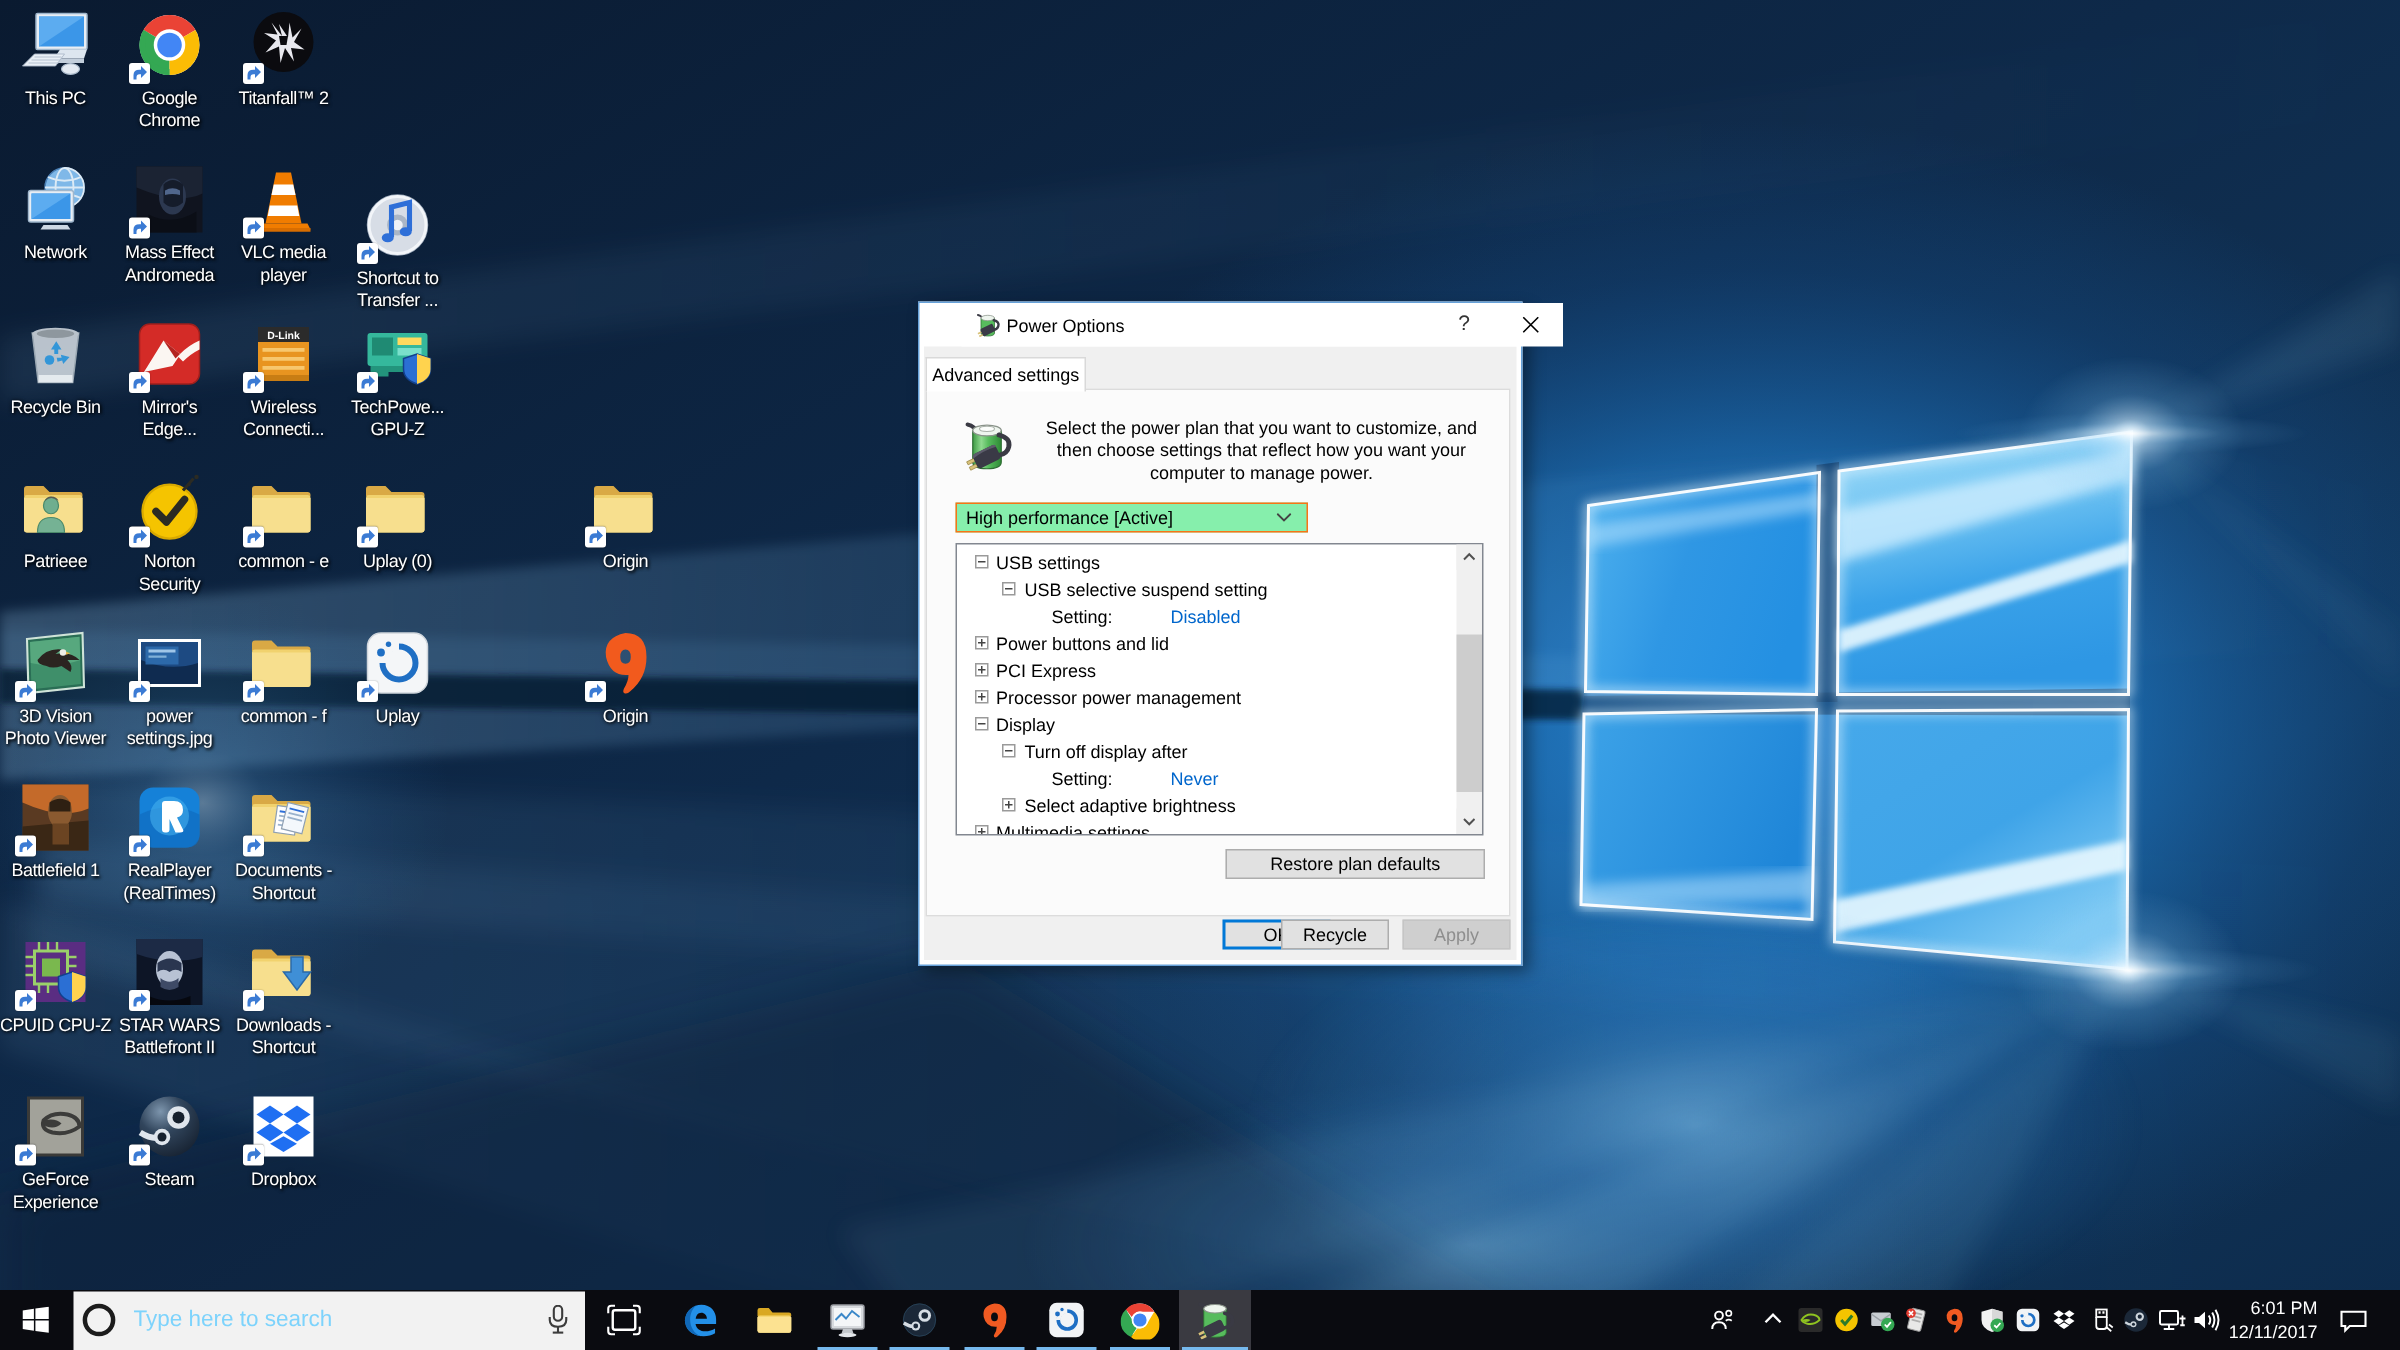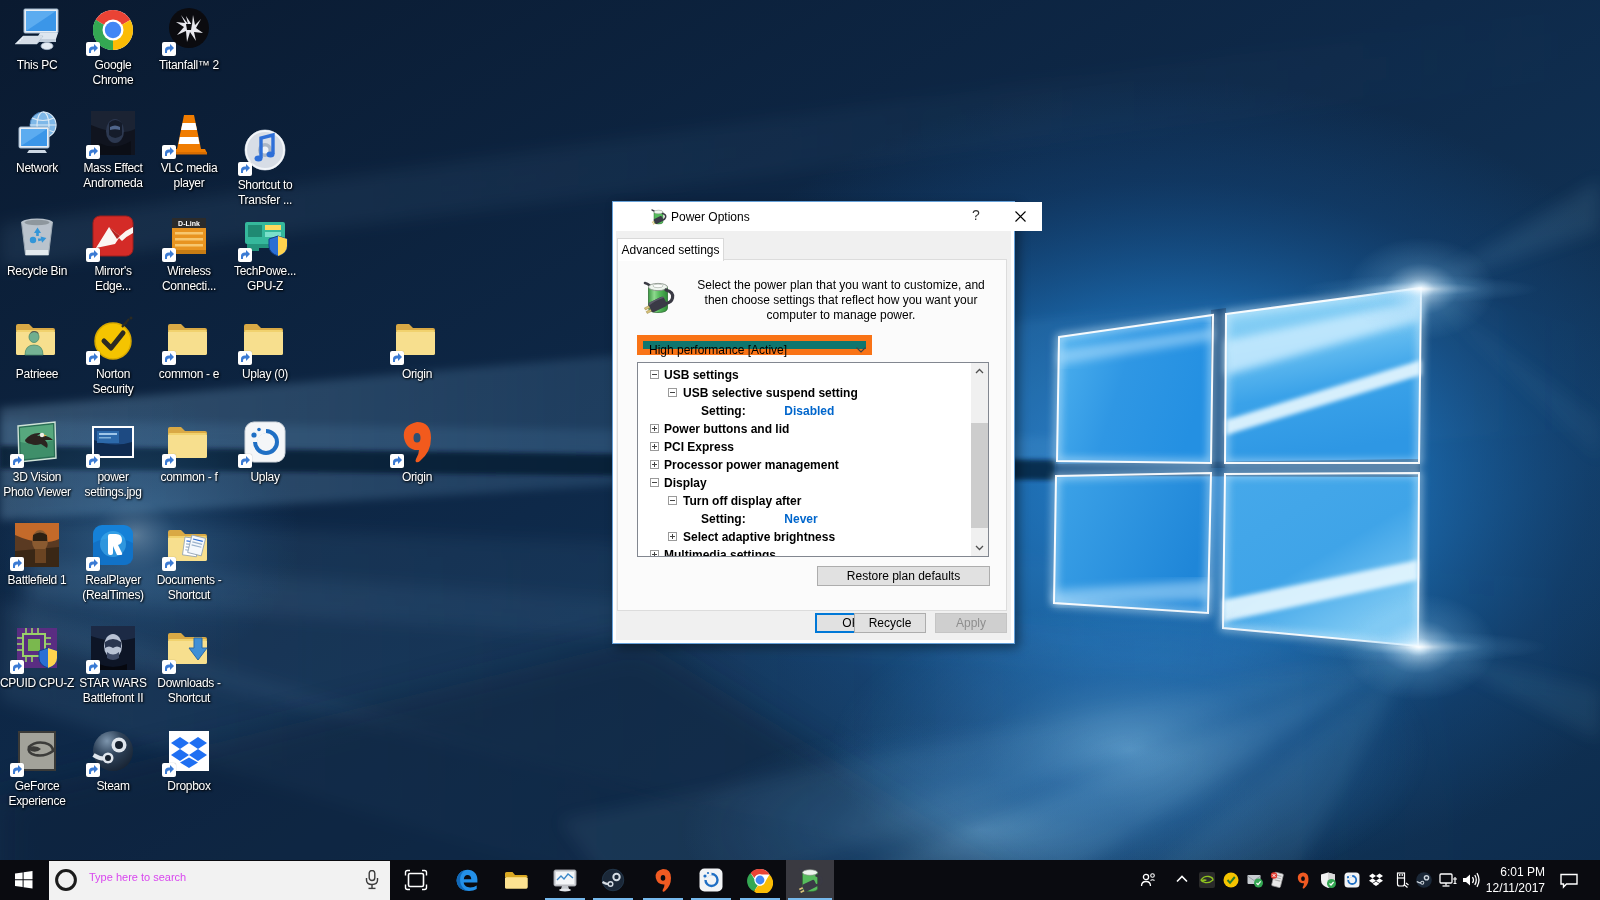--- a/index.html
+++ b/index.html
@@ -23,24 +23,24 @@
   #dtitle { position:absolute; left:0; top:0; width:100%; height:29px; background:#fff;margin-left:28px; }
   #dtitle .txt { position:absolute; left:30px; top:8px; font-size:12px; color:#000; }
   #dtitle .qm { position:absolute; left:325px; top:5px; width:20px; height:19px; text-align:center;
      font-size:14px; color:#333; }
   .tab { position:absolute; left:4px; top:36px; width:107px; height:23px; background:#fff;
     border:1px solid #d9d9d9; border-bottom:none; z-index:3; text-align:center; padding-top:4px; }
   .page { position:absolute; left:4px; top:57px; width:390px; height:352px; background:#fbfbfb;
     border:1px solid #dcdcdc; z-index:2; }
   .btn { position:absolute; height:20px; background:#e1e1e1; border:1px solid #adadad;
     text-align:center; font-size:12px; line-height:18px; }
-  .combo { position:absolute; left:19px; top:75px; width:235px; height:20px; background:#0f766e;
-    border:6px solid #f97316; line-height:18px; padding-left:6px; }
+  .combo { position:absolute; left:19px; top:75px; width:235px; height:20px; background:#86efac;
+    border:1px solid #f97316; line-height:18px; padding-left:6px; }
   .lbox { position:absolute; left:19px; top:102px; width:352px; height:195px; background:#fff;
-    border:1px solid #828790; overflow:hidden;font-weight:bold; }
+    border:1px solid #828790; overflow:hidden; }
   .trow { position:absolute; left:0; height:18px; line-height:18px; white-space:nowrap; }
   .pm { position:absolute; top:4px; width:9px; height:9px; background:#fff; border:1px solid #9a9a9a; }
   .pm:before, .pm:after { content:""; position:absolute; background:#444; }
   .pm:before { left:1px; right:1px; top:3px; height:1px; }
   .pm.plus:after { top:1px; bottom:1px; left:3px; width:1px; }
   .blue { color:#0066cc;margin-left:32px; }
   .sbar { position:absolute; right:0; top:0; width:17px; height:193px; background:#f0f0f0; }
   .sbar .thumb { position:absolute; left:0; width:17px; background:#cdcdcd; }
   .sbtn { position:absolute; left:0; width:17px; height:17px; background:#f0f0f0; color:#505050; }
   
@@ -771,21 +771,21 @@
             <path d="M0 2.6 L7.6 1.5 L7.6 8.3 L0 8.3 Z"></path>
             <path d="M8.6 1.35 L17.5 0.1 L17.5 8.3 L8.6 8.3 Z"></path>
             <path d="M0 9.3 L7.6 9.3 L7.6 16.1 L0 15 Z"></path>
             <path d="M8.6 9.3 L17.5 9.3 L17.5 17.5 L8.6 16.25 Z"></path>
           </g>
         </svg></div>
   <div style="position:absolute;left:49px;top:1px;width:341px;height:39px;background:#f2f2f2"></div>
   <div style="position:absolute;left:54px;top:8px;width:24px;height:24px"><svg width="24" height="24" viewBox="0 0 24 24">
           <circle cx="12" cy="12" r="9.4" fill="none" stroke="#1c1c1c" stroke-width="3"></circle>
         </svg></div>
-  <div style="position:absolute;left:89px;top:11px;font-size:11px;color:#d946ef">Type here to search</div>
+  <div style="position:absolute;left:89px;top:11px;font-size:15px;color:#7dd3fc">Type here to search</div>
   <div style="position:absolute;left:364px;top:10px;width:16px;height:20px"><svg width="16" height="20" viewBox="0 0 16 20">
           <rect x="5.2" y="0.5" width="5.6" height="10" rx="2.8" fill="none" stroke="#3c3c3c" stroke-width="1.4"></rect>
           <path d="M2.5 8 L2.5 10 Q2.5 14.5 8 14.5 Q13.5 14.5 13.5 10 L13.5 8" fill="none" stroke="#3c3c3c" stroke-width="1.4"></path>
           <line x1="8" y1="14.5" x2="8" y2="18" stroke="#3c3c3c" stroke-width="1.4"></line>
           <line x1="4.5" y1="18.4" x2="11.5" y2="18.4" stroke="#3c3c3c" stroke-width="1.4"></line>
         </svg></div>
   <div style="position:absolute;left:404px;top:9px;width:24px;height:22px"><svg width="24" height="22" viewBox="0 0 24 22">
           <rect x="4.5" y="4.5" width="15" height="13" rx="1.5" fill="none" stroke="#fff" stroke-width="1.6"></rect>
           <path d="M1.5 6.5 L1.5 3.5 Q1.5 1.5 3.5 1.5 L6 1.5 M18 1.5 L20.5 1.5 Q22.5 1.5 22.5 3.5 L22.5 6.5 M1.5 15.5 L1.5 18.5 Q1.5 20.5 3.5 20.5 L6 20.5 M18 20.5 L20.5 20.5 Q22.5 20.5 22.5 18.5 L22.5 15.5" fill="none" stroke="#fff" stroke-width="1.4"></path>
         </svg></div>

